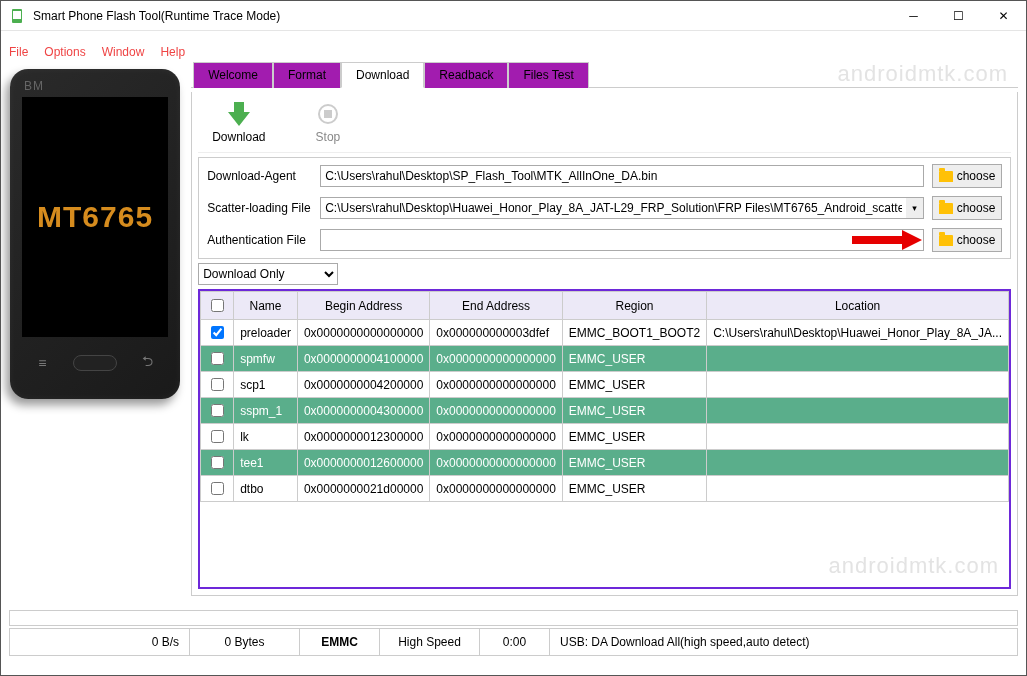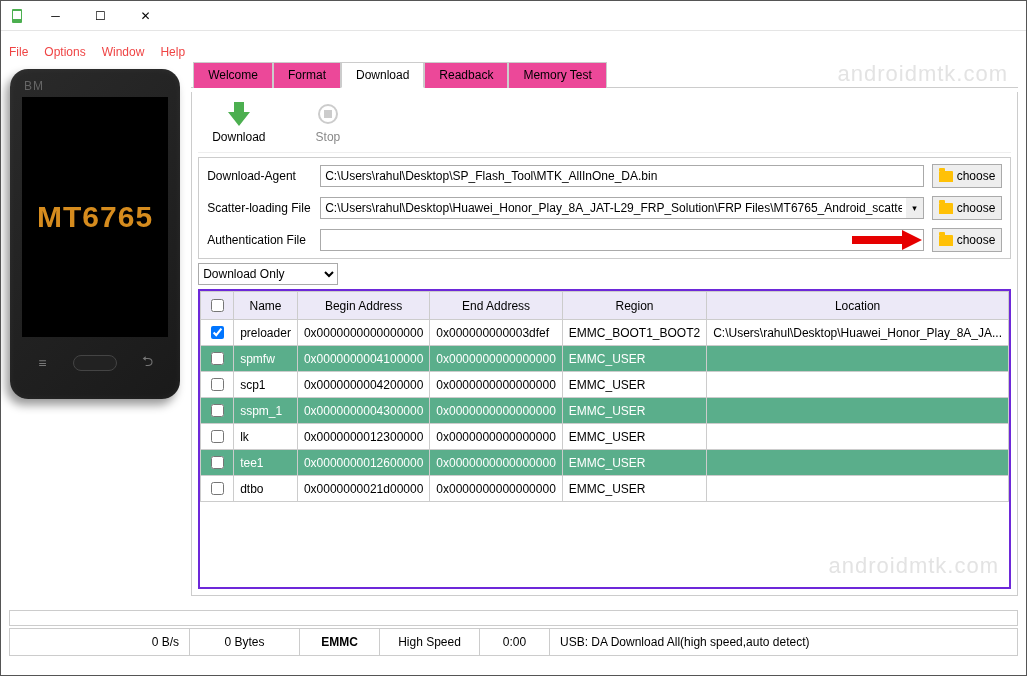--- a/index.html
+++ b/index.html
@@ -129,21 +129,21 @@
     .tabs {
       display: flex;
       border-bottom: 1px solid #ccc;
       padding-left: 2px;
       position: relative;
     }
     .tab {
       padding: 5px 14px;
       border: 1px solid #ccc;
       border-bottom: none;
-      background: #ec4899;
+      background: #a21caf;
       margin-right: 0px;
       position: relative;
       top: 1px;
       cursor: default;
     }
     .tab.active {
       background: #fff;
       border-bottom: 1px solid #fff;
     }
     .watermark {
@@ -334,20 +334,21 @@
     }
   </style>
 </head>
 <body>
 
 <div class="titlebar">
   <svg class="app-icon" viewBox="0 0 16 16">
     <rect x="3" y="1" width="10" height="14" rx="1" fill="#4caf50"></rect>
     <rect x="4" y="3" width="8" height="8" fill="#fff"></rect>
   </svg>
+  <span class="title">Smart Phone Flash Tool(Runtime Trace Mode)</span>
   <div class="win-ctrls">
     <div>─</div>
     <div>☐</div>
     <div>✕</div>
   </div>
 </div>
 
 <div class="menubar">
   <span>File</span>
   <span>Options</span>
@@ -369,21 +370,21 @@
       </div>
     </div>
   </div>
 
   <div class="main-pane">
     <div class="tabs">
       <div class="tab">Welcome</div>
       <div class="tab">Format</div>
       <div class="tab active">Download</div>
       <div class="tab">Readback</div>
-      <div class="tab">Memory Test</div>
+      <div class="tab">Files Test</div>
       <span class="watermark">androidmtk.com</span>
     </div>
 
     <div class="tab-content">
       <div class="toolbar">
         <div class="tool">
           <div class="ticon">
             <svg width="22" height="24" viewBox="0 0 22 24">
               <path d="M6 0 L16 0 L16 10 L22 10 L11 24 L0 10 L6 10 Z" fill="#4caf50"></path>
             </svg>

